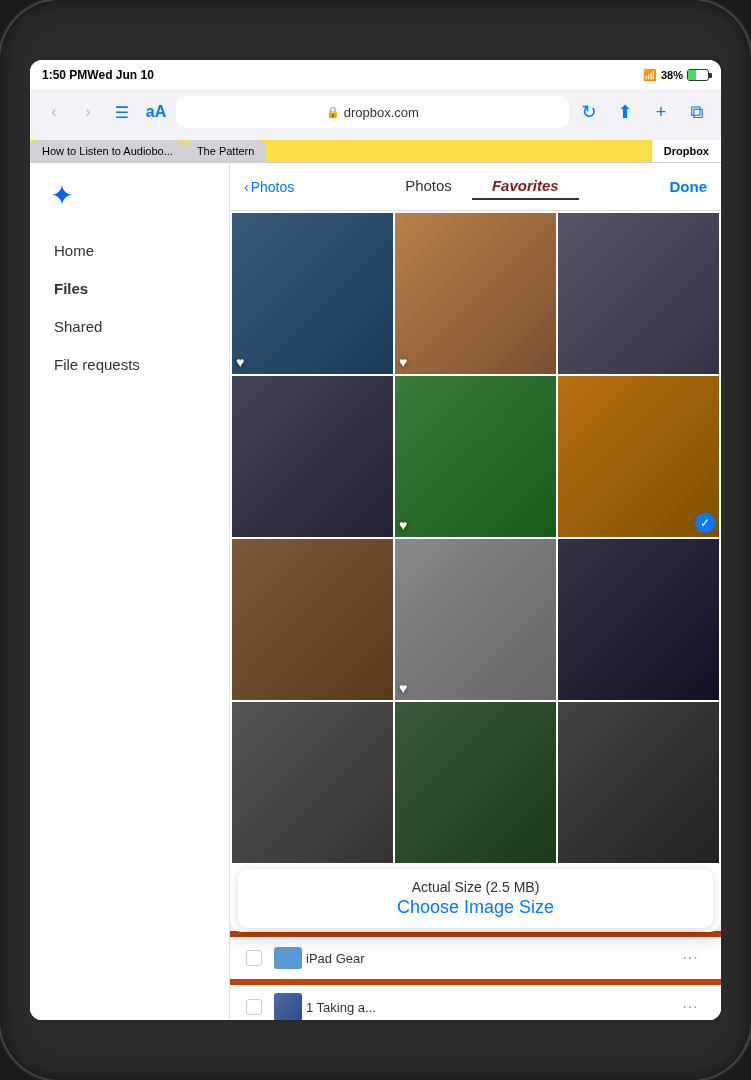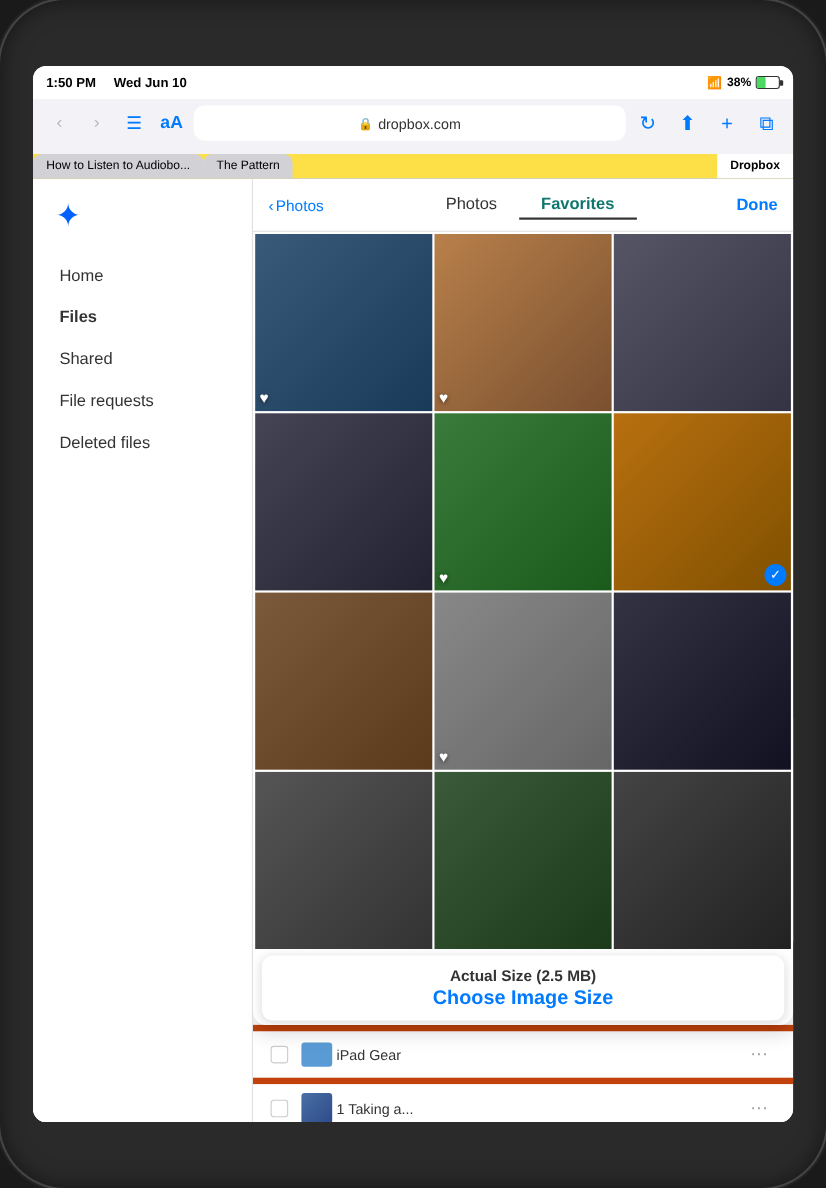--- a/index.html
+++ b/index.html
@@ -41,21 +41,21 @@
       background: white;
       height: 30px;
       display: flex;
       align-items: center;
       justify-content: space-between;
       padding: 0 12px;
       font-size: 12px;
       font-weight: 600;
       flex-shrink: 0;
     }
-    .status-left { display: flex; gap: 16px; align-items: center; }
+    .status-left { display: flex; gap: 0; align-items: center; }
     .status-right { display: flex; gap: 4px; align-items: center; font-size: 11px; }
     .battery { width: 22px; height: 12px; border: 1.5px solid #333; border-radius: 3px; position: relative; }
     .battery::after { content: ''; position: absolute; right: -4px; top: 3px; width: 3px; height: 5px; background: #333; border-radius: 0 1px 1px 0; }
     .battery-fill { height: 100%; width: 38%; background: #4cd964; border-radius: 1px; }
 
     
     .browser-chrome {
       background: #f2f2f7;
       padding: 6px 10px 6px;
       flex-shrink: 0;
@@ -294,22 +294,23 @@
     }
     .photos-tab {
       padding: 4px 20px;
       font-size: 15px;
       cursor: pointer;
       color: #333;
       border-bottom: 2px solid transparent;
     }
     .photos-tab.active {
       font-weight: 600;
-      color: #0f766e;
+      color: #7f1d1d;
       border-bottom: 2px solid #333;
+      font-style: italic;
     }
     .photos-done {
       color: #007aff; font-size: 15px; font-weight: 600; cursor: pointer;
     }
 
     .photos-grid {
       display: grid;
       grid-template-columns: repeat(3, 1fr);
       gap: 2px;
       padding: 2px;
@@ -338,21 +339,20 @@
     }
 
     
     .size-tooltip {
       background: white;
       border-radius: 10px;
       padding: 10px 20px;
       text-align: center;
       box-shadow: 0 2px 10px rgba(0,0,0,0.15);
       margin: 4px 8px;
-      font-weight: bold;
     }
     .size-actual { font-size: 14px; color: #333; }
     .size-choose { font-size: 18px; color: #007aff; cursor: pointer; margin-top: 2px; }
 
     
     .topbar-actions {
       display: flex; align-items: center; gap: 8px;
       padding: 6px 12px;
       border-bottom: 1px solid #e8e8e8;
       background: white;
@@ -456,23 +456,20 @@
           </div>
           <div class="sidebar-item active">
             <span>Files</span>
           </div>
           <div class="sidebar-item">
             <span>Shared</span>
           </div>
           <div class="sidebar-item">
             <span>File requests</span>
           </div>
-          <div class="sidebar-item">
-            <span>Deleted files</span>
-          </div>
         </div>
       </div>
 
       <div class="file-area">
 
         <div class="photos-overlay">
           <div class="photos-header">
             <div class="photos-back">
               <span>‹</span>
               <span>Photos</span>

